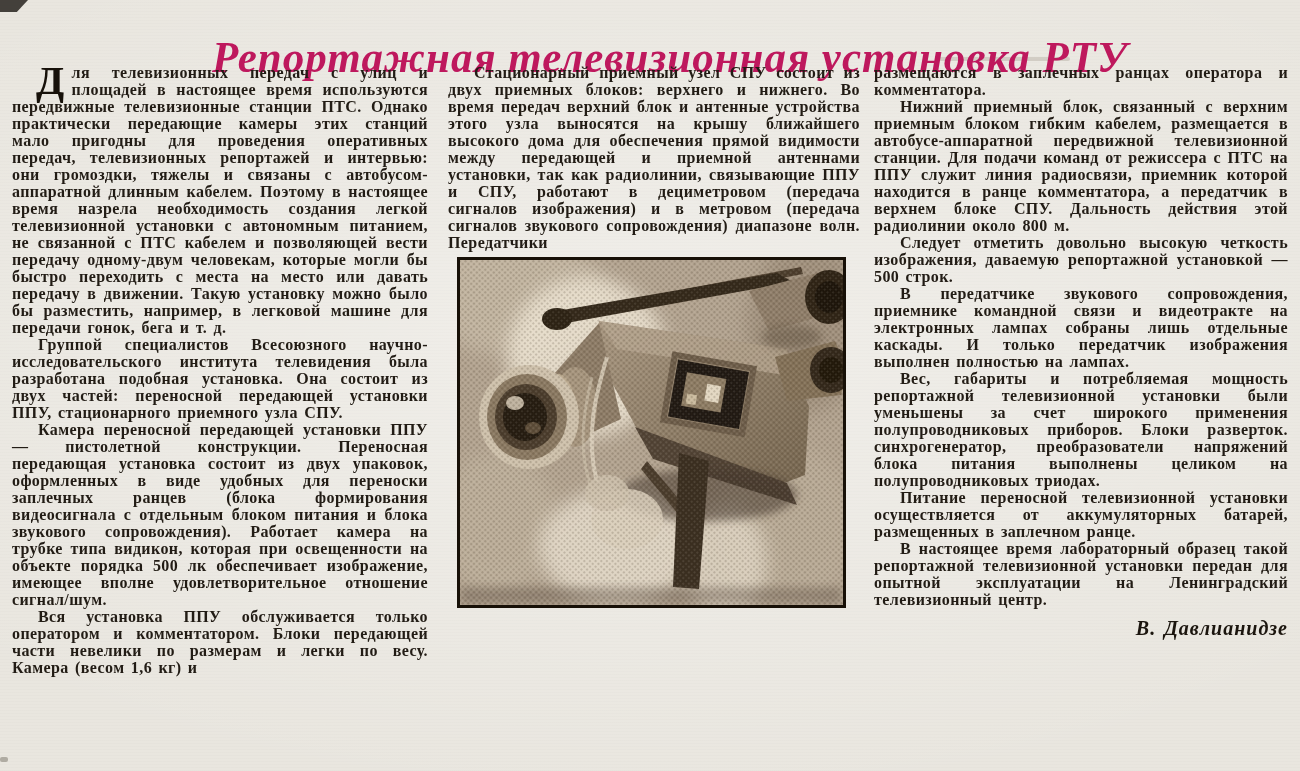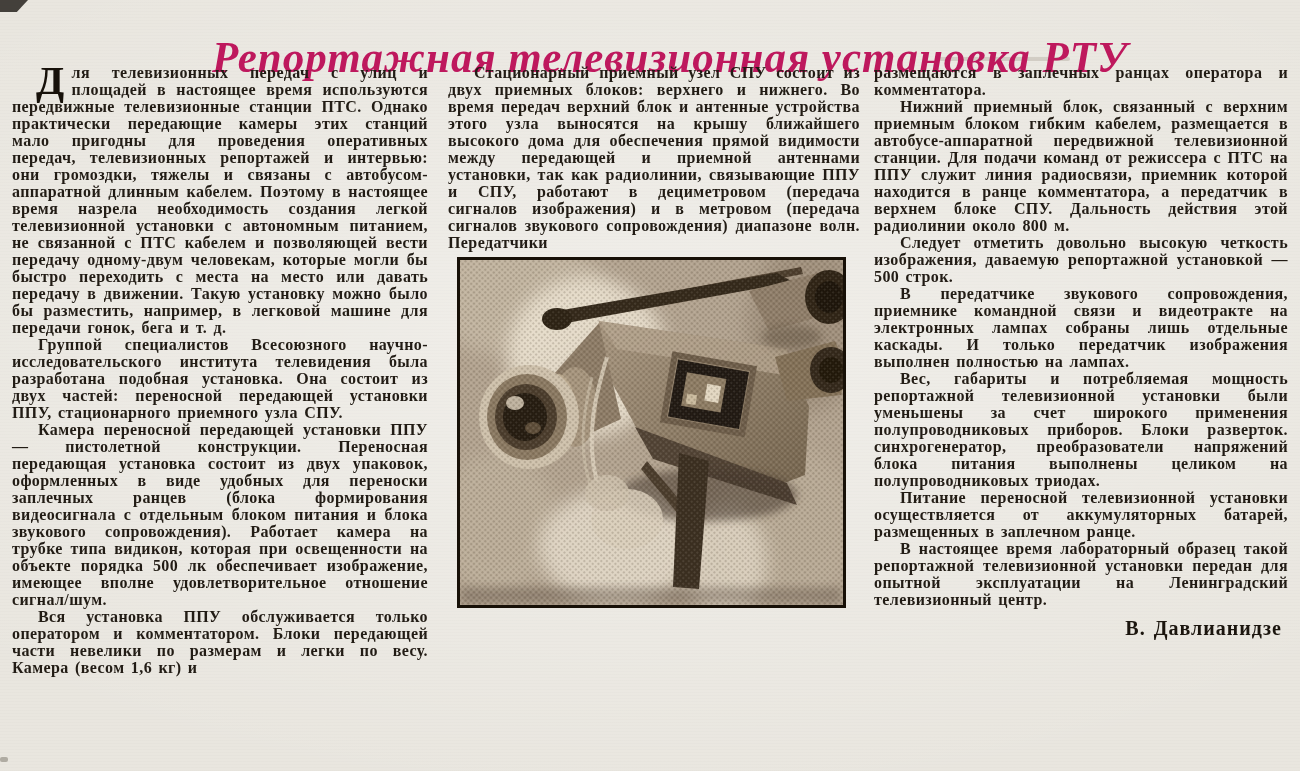--- a/index.html
+++ b/index.html
@@ -39,23 +39,23 @@
     margin-left:24px;
     font-weight:bold;color:#17110a;
   }
   .figure{
     width:389px;height:351px;
     margin:6px 0 0 9px;
     position:relative;
   }
   .figure svg{display:block;}
   .author{
-    margin:12px 6px 0 0;
+    margin:12px 0 0 0;
     text-align:right;
-    font-size:20px;font-weight:bold;
+    font-size:20px;font-weight:bold;font-style:italic;
     letter-spacing:1px;color:#1b150e;
   }
   
   .corner-mark{
     position:absolute;top:0;left:0;width:28px;height:12px;
     background:#35322c;opacity:.92;
     clip-path:polygon(0 0,100% 0,60% 100%,0 100%);
   }
   .edge-mark{
     position:absolute;top:757px;left:0;width:8px;height:5px;

